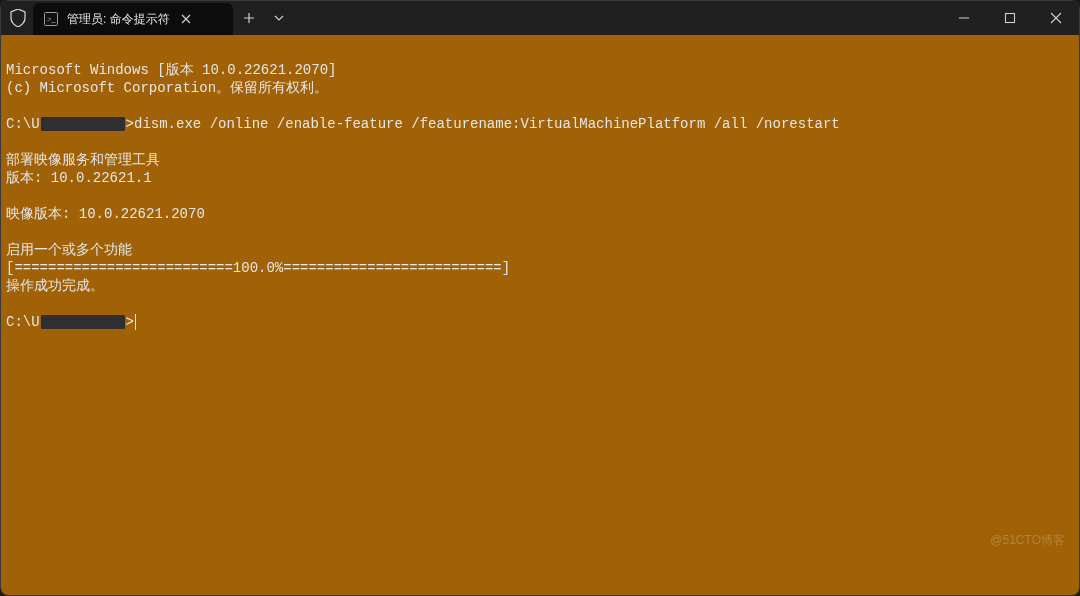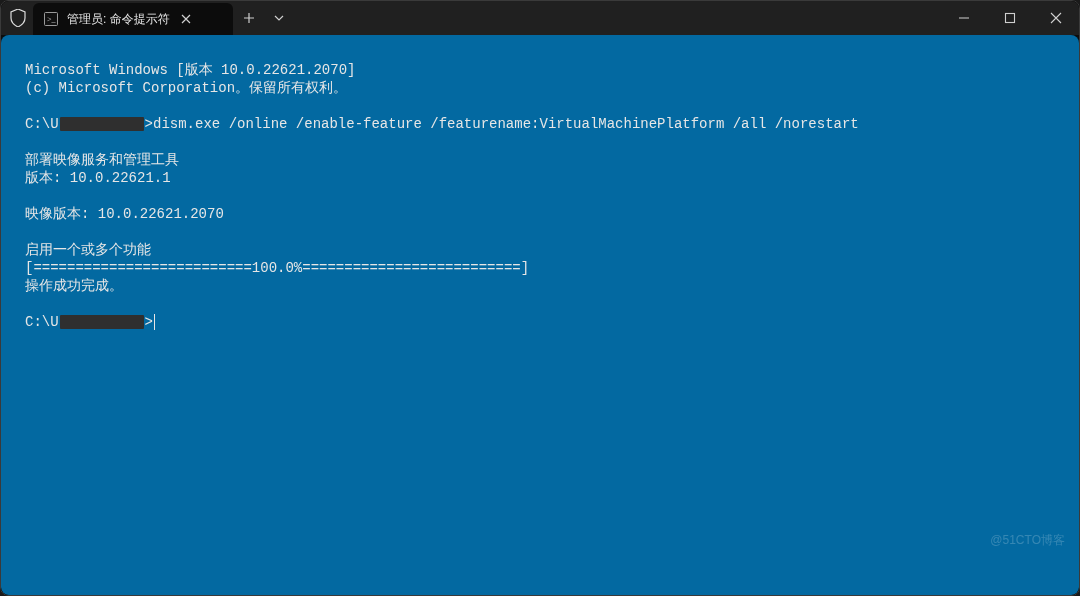--- a/index.html
+++ b/index.html
@@ -17,21 +17,21 @@
   .tab-title { color: #e6e6e6; font-size: 12px; font-family: "Segoe UI", "Microsoft YaHei", sans-serif; white-space: nowrap; }
   .tab-close { width: 16px; height: 16px; display:flex; align-items:center; justify-content:center; color:#cfcfcf; }
   .new-tab { width: 32px; display:flex; align-items:center; justify-content:center; color:#cfcfcf; }
   .dropdown { width: 28px; display:flex; align-items:center; justify-content:center; color:#cfcfcf; }
   .titlebar-spacer { flex: 1; }
   .win-controls { display: flex; }
   .win-btn { width: 46px; height: 34px; display:flex; align-items:center; justify-content:center; color:#cfcfcf; }
   .win-btn svg { display:block; }
 
   
-  .term { flex: 1; background: #0369a1; color: #e6e6e6; padding: 8px 8px 8px 24px; font-size: 14px; line-height: 18px; white-space: pre; position: relative; border-radius: 8px; }
+  .term { flex: 1; background: #a16207; color: #e6e6e6; padding: 8px 8px 8px 5px; font-size: 14px; line-height: 18px; white-space: pre; position: relative; }
   .term-line { white-space: pre; }
   .redact { display:inline-block; vertical-align: middle; background:#2f2f2f; width:84px; height:14px; margin: 0 1px; border-radius:1px; }
   .cursor { display:inline-block; width:1px; height:16px; background:#e6e6e6; vertical-align:middle; margin-left:1px; }
 
   
   .watermark { position:absolute; right: 14px; bottom: 10px; text-align:right; }
   .wm-top { display:flex; align-items:center; gap:8px; justify-content:flex-end; }
   .wm-chat { width:36px; height:30px; opacity:0.5; }
   .wm-text { font-family: "Microsoft YaHei","Segoe UI",sans-serif; font-size: 24px; color: rgba(255,255,255,0.45); letter-spacing:1px; }
   .wm-sub { font-family: "Microsoft YaHei","Segoe UI",sans-serif; font-size: 12px; color: rgba(255,255,255,0.20); margin-top:14px; }

